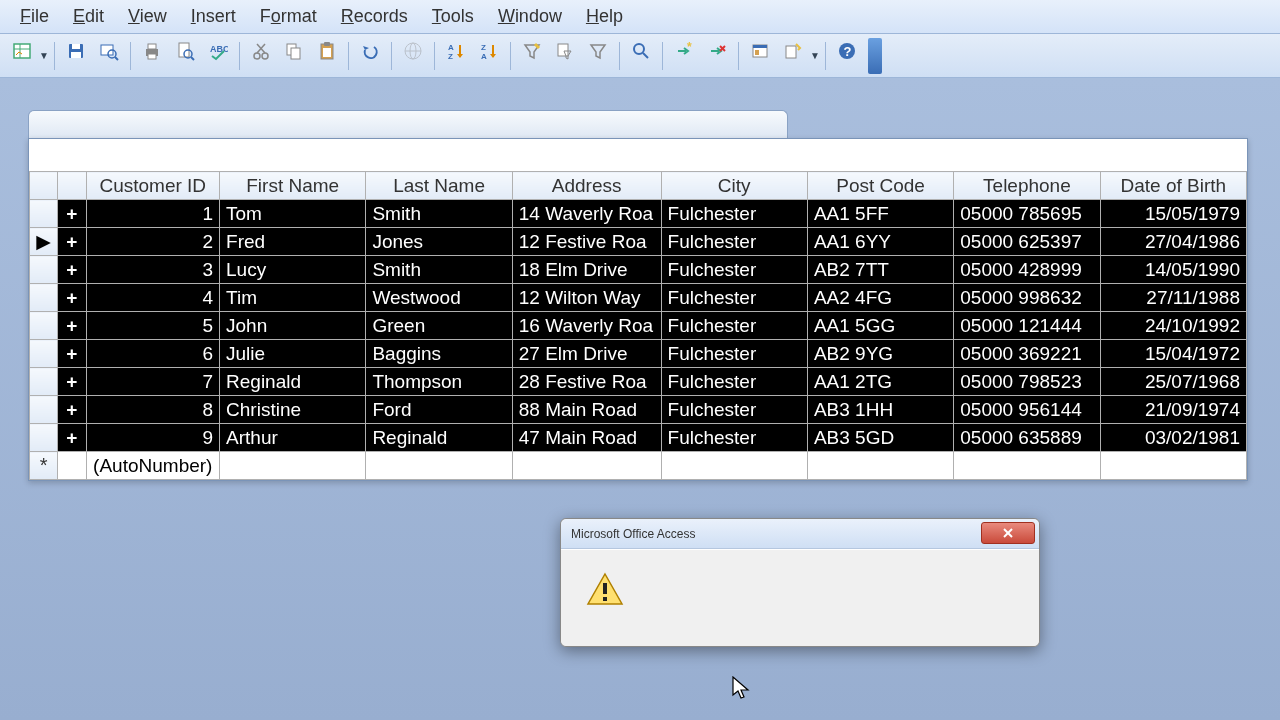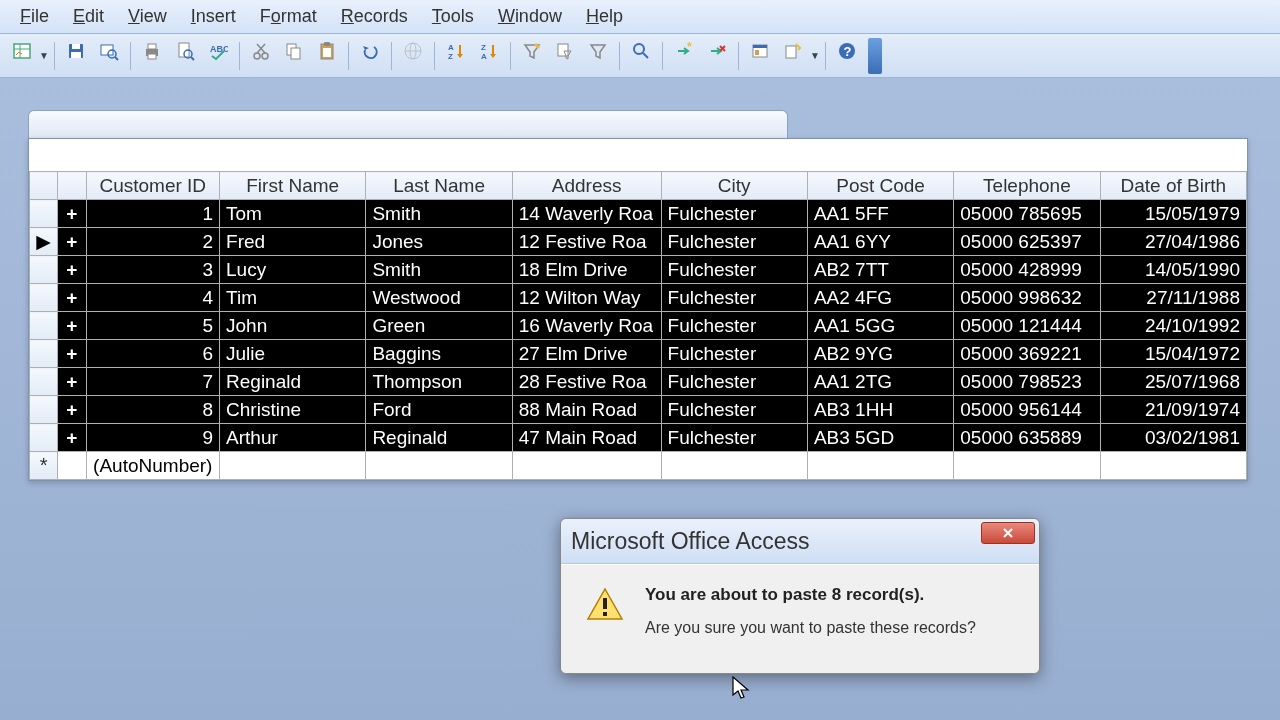--- a/index.html
+++ b/index.html
@@ -42,21 +42,21 @@
   .col-city { width: 145px; }
   .col-post { width: 145px; }
   .col-tel { width: 145px; }
   .col-dob { width: 145px; text-align: right; padding-right: 8px; }
   .newrow td.cell { background: #fff; color: #777; }
   .rowselector-current { color: #000; }
   .rowselector-new { color: #333; font-size: 20px; }
   
   
   .overlay-dialog { position: absolute; left: 560px; top: 518px; width: 480px; background: #f0f0f0; border: 1px solid #888; border-radius: 6px; box-shadow: 0 4px 16px rgba(0,0,0,0.4); }
-  .dlg-title { height: 45px; background: linear-gradient(to bottom, #eaf1fb, #cfdff4); border-radius: 6px 6px 0 0; display: flex; align-items: center; padding: 0 10px; font-size: 23px; color: #333; position: relative; border-bottom: 1px solid #b5c7df; }
+  .dlg-title { height: 30px; background: linear-gradient(to bottom, #eaf1fb, #cfdff4); border-radius: 6px 6px 0 0; display: flex; align-items: center; padding: 0 10px; font-size: 12px; color: #333; position: relative; border-bottom: 1px solid #b5c7df; }
   .dlg-close { position: absolute; right: 4px; top: 3px; width: 54px; height: 22px; background: linear-gradient(to bottom, #e98a7e, #c94a3a); border: 1px solid #a03020; border-radius: 3px; display: flex; align-items: center; justify-content: center; color: #fff; font-size: 14px; font-weight: bold; }
   .dlg-body { padding: 20px 24px 18px 24px; background: #f0f0f0; border-radius: 0 0 6px 6px; border-top: 1px solid #fff; }
   .dlg-content { display: flex; gap: 20px; align-items: flex-start; margin-bottom: 18px; }
   .warn-icon { width: 40px; height: 40px; flex-shrink: 0; }
   .dlg-text strong { font-size: 17px; display: block; margin-bottom: 14px; color: #222; }
   .dlg-text span { font-size: 16px; color: #333; }
   .dlg-buttons { display: flex; justify-content: center; gap: 28px; }
   .dlg-btn { width: 88px; height: 30px; border: 1px solid #888; border-radius: 3px; background: linear-gradient(to bottom, #fdfdfd, #e8e8e8); font-size: 16px; color: #222; display: flex; align-items: center; justify-content: center; cursor: default; }
   .dlg-btn.primary { background: linear-gradient(to bottom, #e8f4fd, #bde0f7); border-color: #4a90c8; box-shadow: 0 0 3px rgba(74,144,200,0.6); }
   
@@ -396,23 +396,19 @@
         </svg>
     </div>
   </div>
   <div class="dlg-body">
     <div class="dlg-content">
       <svg class="warn-icon" viewBox="0 0 40 40">
         <path d="M20 4 L37 34 L3 34 Z" fill="#ffe070" stroke="#b08000" stroke-width="1.5"></path>
         <rect x="18" y="13" width="4" height="11" fill="#222"></rect>
         <rect x="18" y="27" width="4" height="4" fill="#222"></rect>
       </svg>
-      <div class="dlg-text">
-        <strong>You are about to paste 8 record(s).</strong>
-        <span>Are you sure you want to paste these records?</span>
-      </div>
     </div>
   </div>
 </div>
 
 <svg class="cursor" viewBox="0 0 20 26">
   <path d="M1 1 L1 19 L6 15 L9 22 L12 21 L9 14 L16 14 Z" fill="#fff" stroke="#000" stroke-width="1.2"></path>
 </svg>
 
 </body></html>

